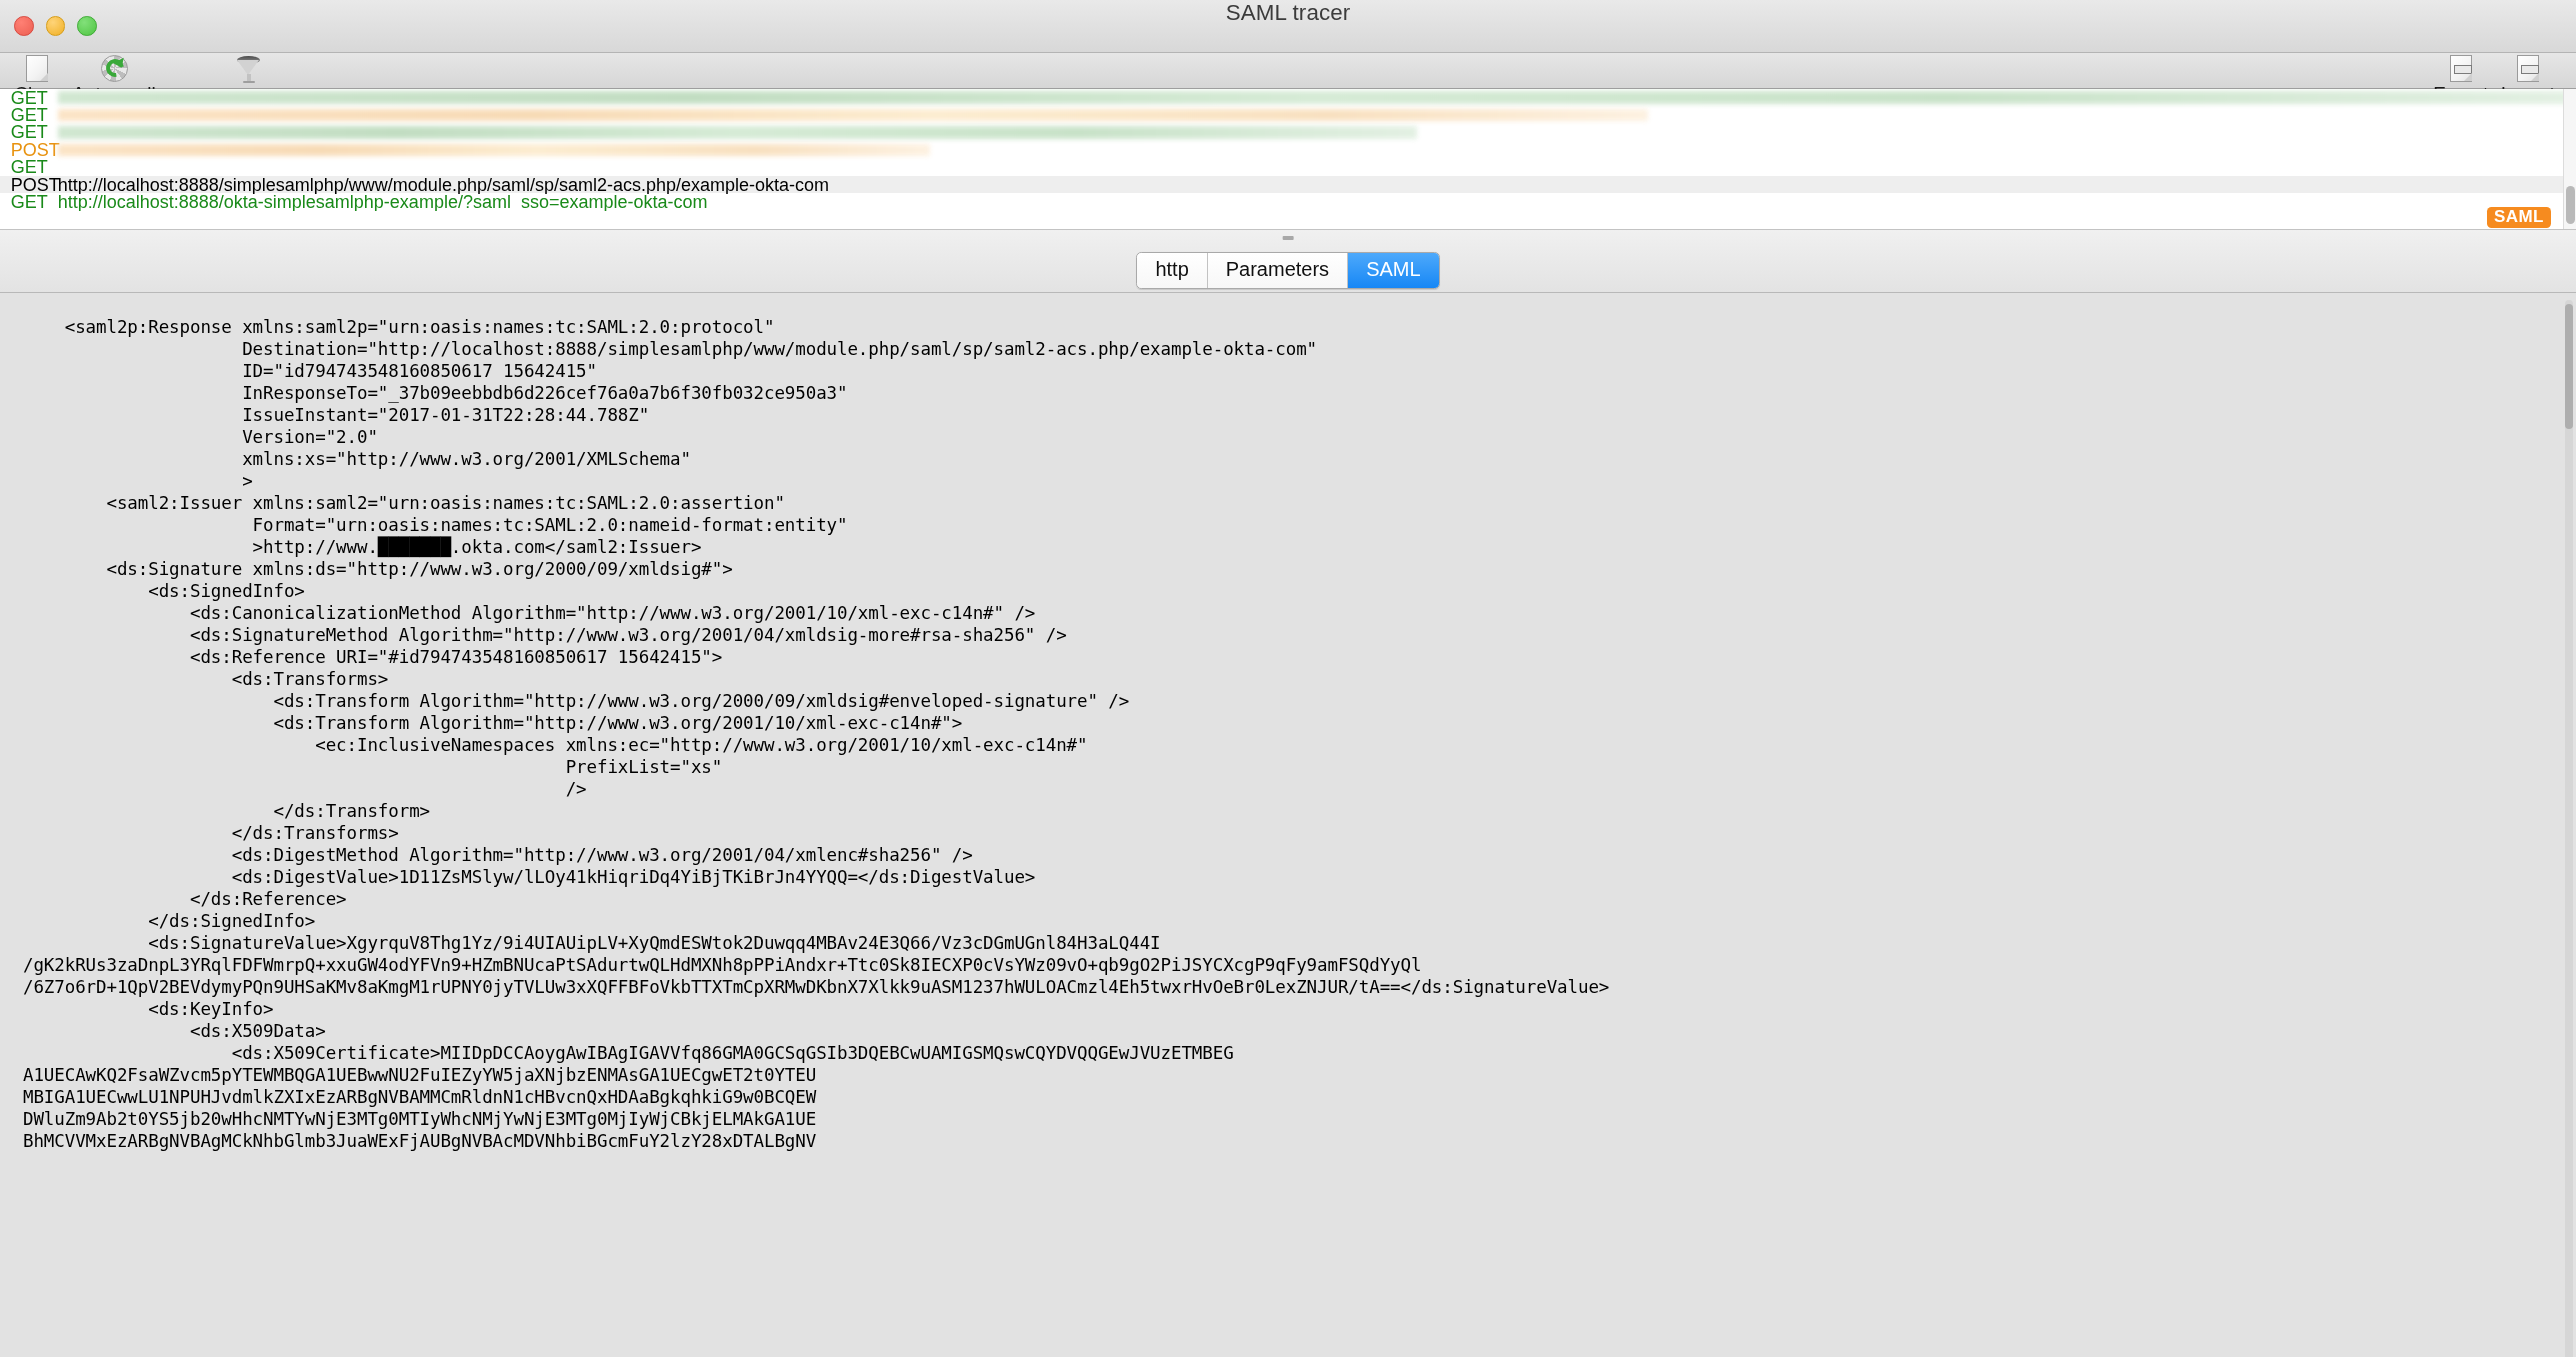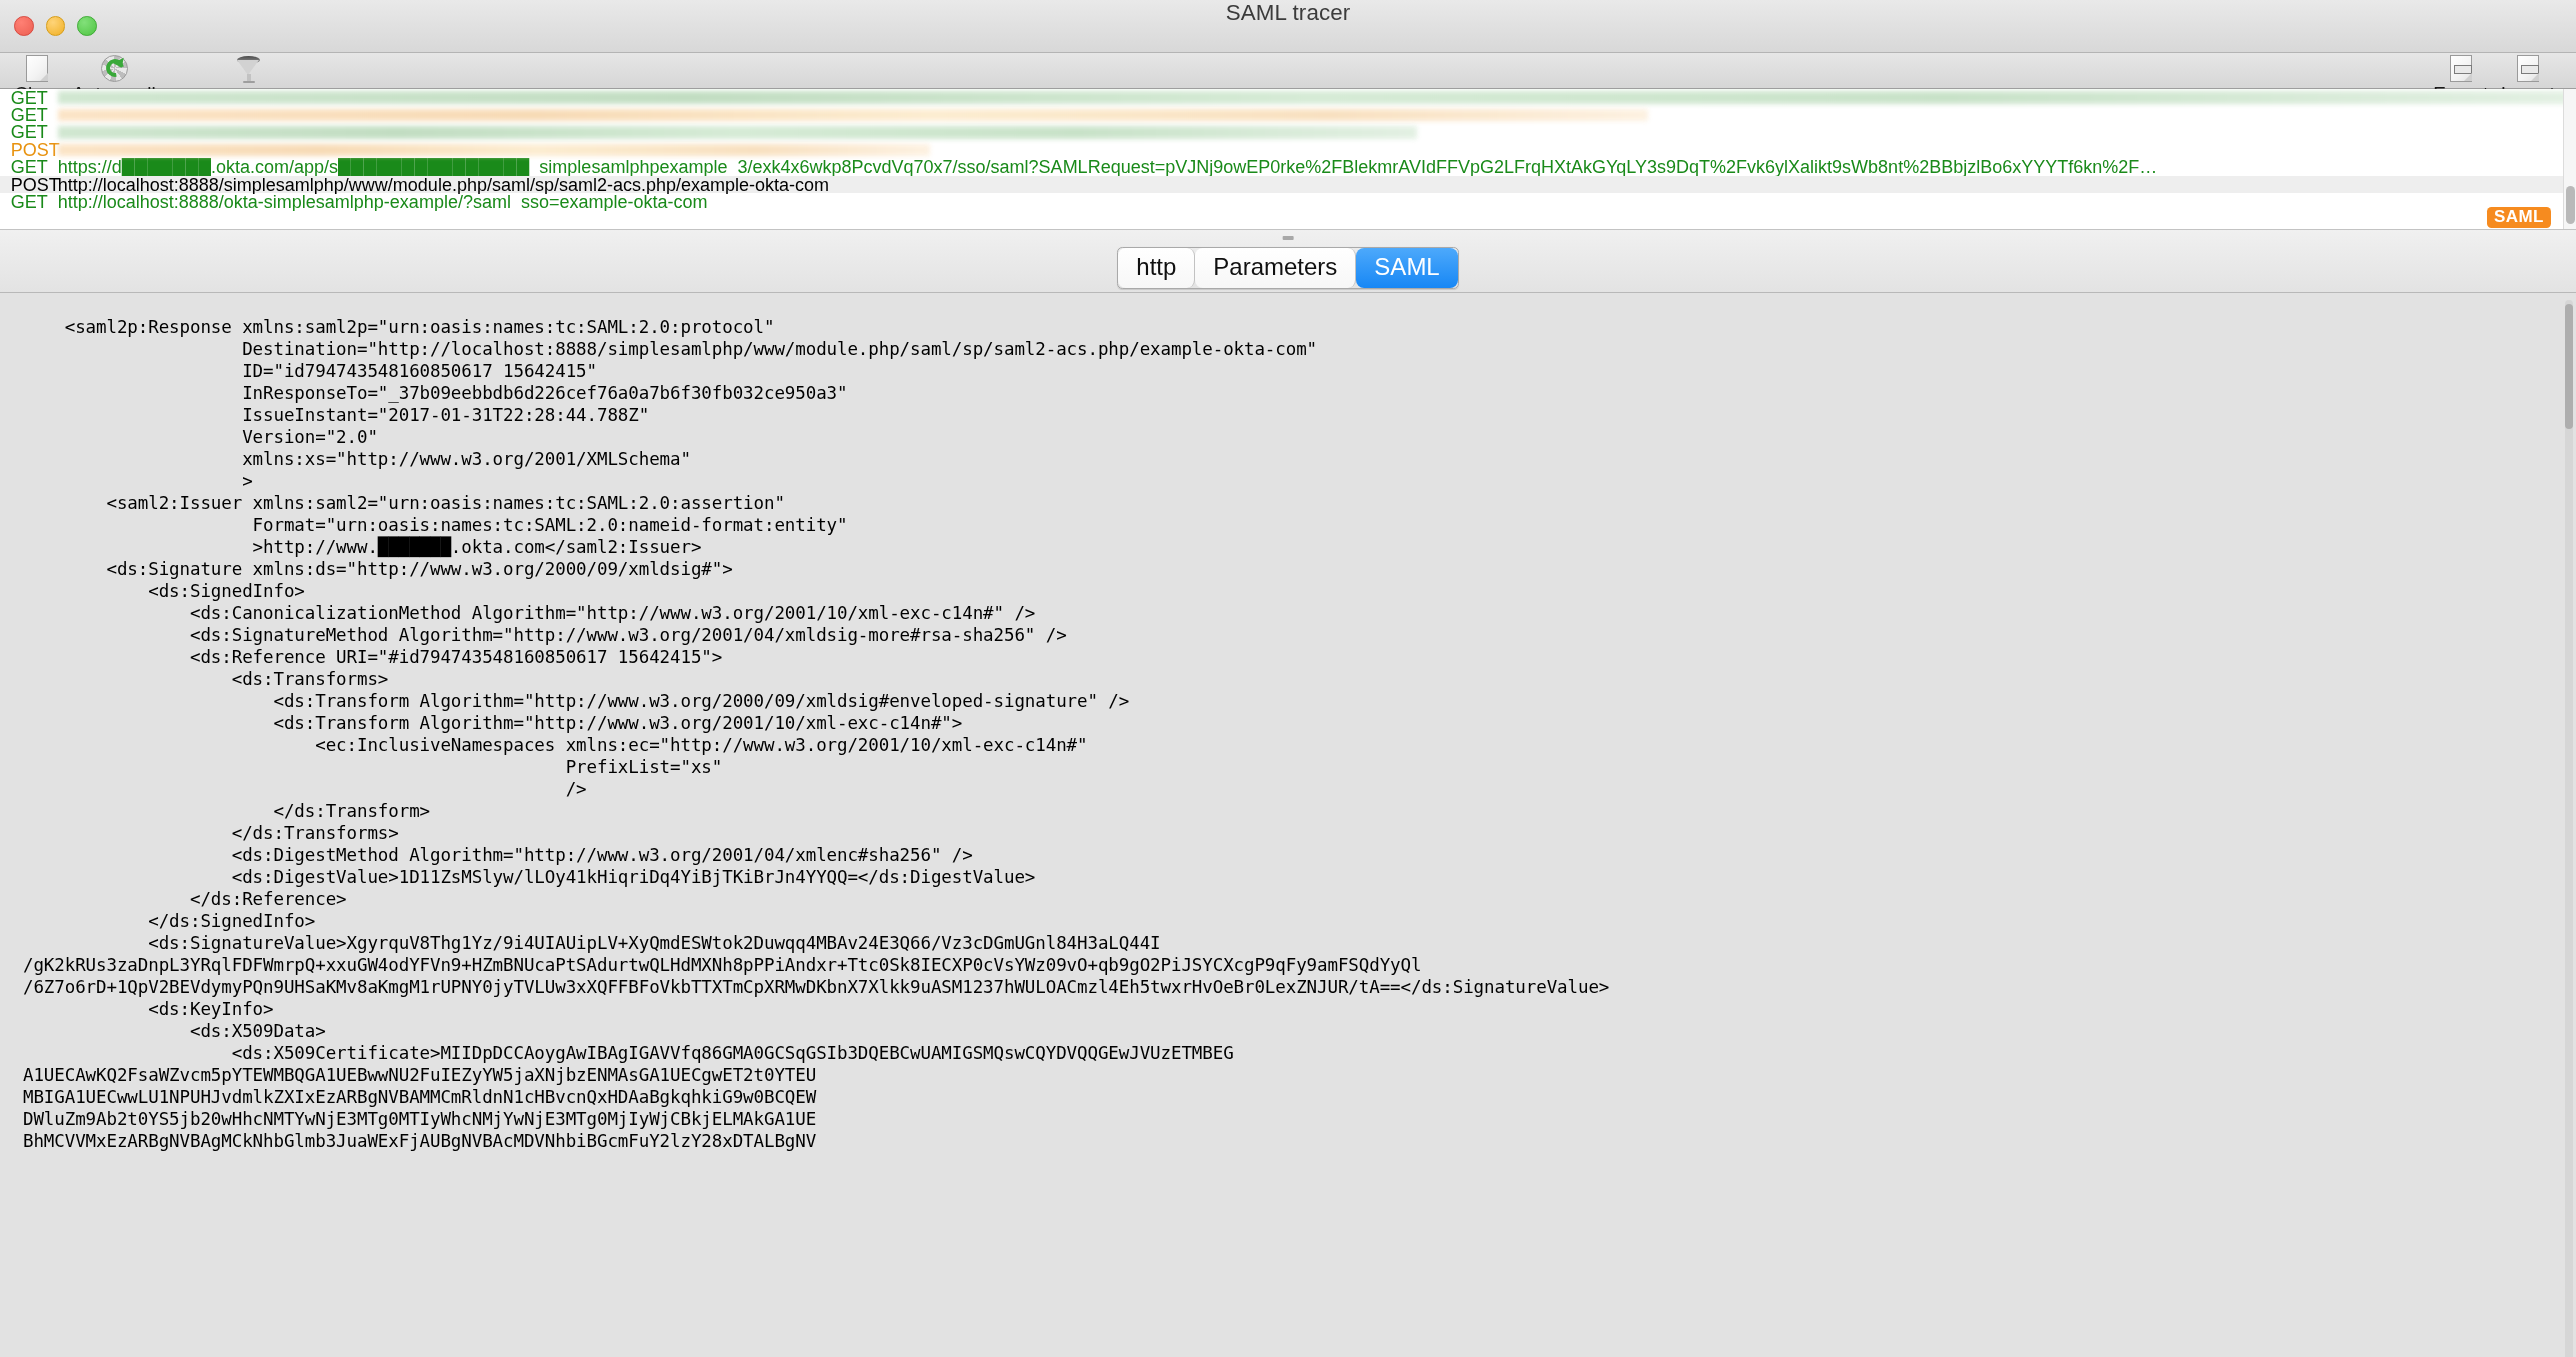--- a/index.html
+++ b/index.html
@@ -249,28 +249,27 @@
   }
   .tabs {
     display: flex;
     margin-bottom: 2.7px;
     border-radius: 5.4px;
     overflow: hidden;
     border: 0.9px solid #a9a9a9;
     box-shadow: 0 0.9px 0.9px rgba(0,0,0,.12);
   }
   .tab {
-    font-size: 24px;
+    font-size: 20px;
     padding: 4.5px 18px 6.3px 18px;
     background: linear-gradient(to bottom,#ffffff,#f7f7f7);
     color: #101010;
     border-right: 0.9px solid #c2c2c2;
     cursor: default;
     line-height: 1.25;
-    border-radius: 8px;
   }
   .tab:last-child { border-right: none; }
   .tab.active {
     background: linear-gradient(to bottom,#4da9fb,#1787f5);
     color: #ffffff;
   }
 
   
   .xmlpanel {
     position: relative;
@@ -370,21 +369,20 @@
       <div class="req-row redacted">
         <span class="method m-get">GET</span>
         <span class="blur-bar blur-green" style="width: 53%;"></span>
       </div>
       <div class="req-row redacted">
         <span class="method m-post">POST</span>
         <span class="blur-bar blur-orange" style="width: 34%;"></span>
       </div>
       <div class="req-row">
         <span class="method m-get">GET</span>
-        <span class="url u-green">https://d███████.okta.com/app/s███████████████_simplesamlphpexample_3/exk4x6wkp8PcvdVq70x7/sso/saml?SAMLRequest=pVJNj9owEP0rke%2FBlekmrAVIdFFVpG2LFrqHXtAkGYqLY3s9DqT%2Fvk6ylXalikt9sWb8nt%2BBbjzlBo6xYYYTf6kn%2F…</span>
       </div>
       <div class="req-row selected">
         <span class="method m-post">POST</span>
         <span class="url">http://localhost:8888/simplesamlphp/www/module.php/saml/sp/saml2-acs.php/example-okta-com</span>
       </div>
       <div class="req-row">
         <span class="method m-get">GET</span>
         <span class="url u-green">http://localhost:8888/okta-simplesamlphp-example/?saml_sso=example-okta-com</span>
       </div>
     </div>

